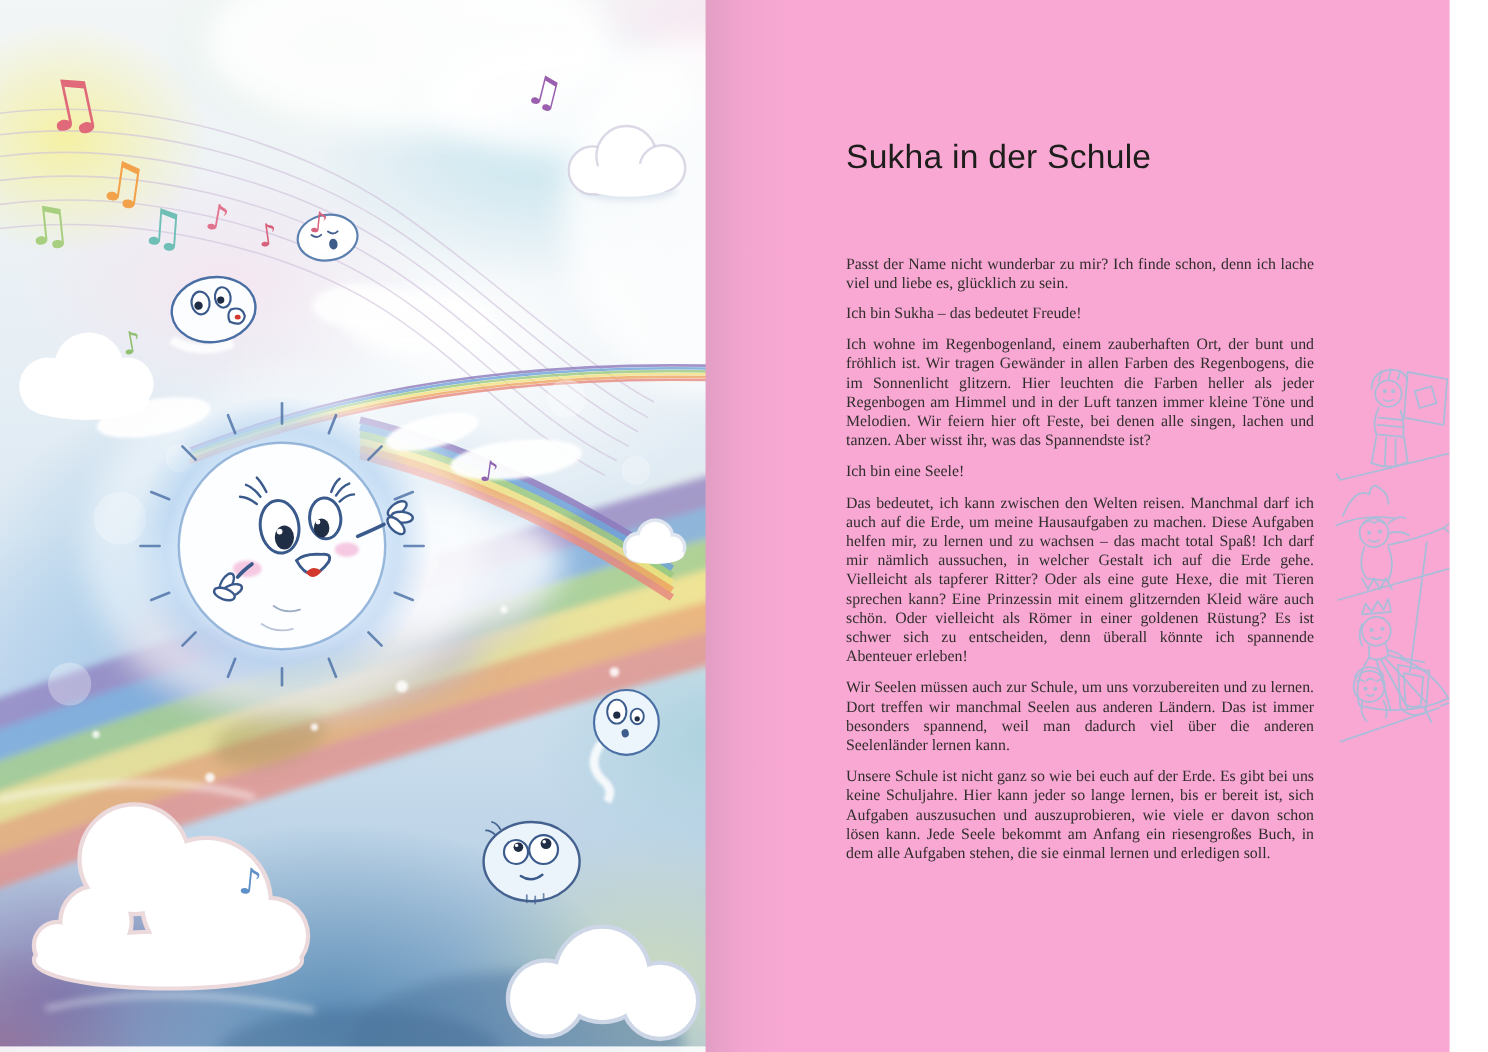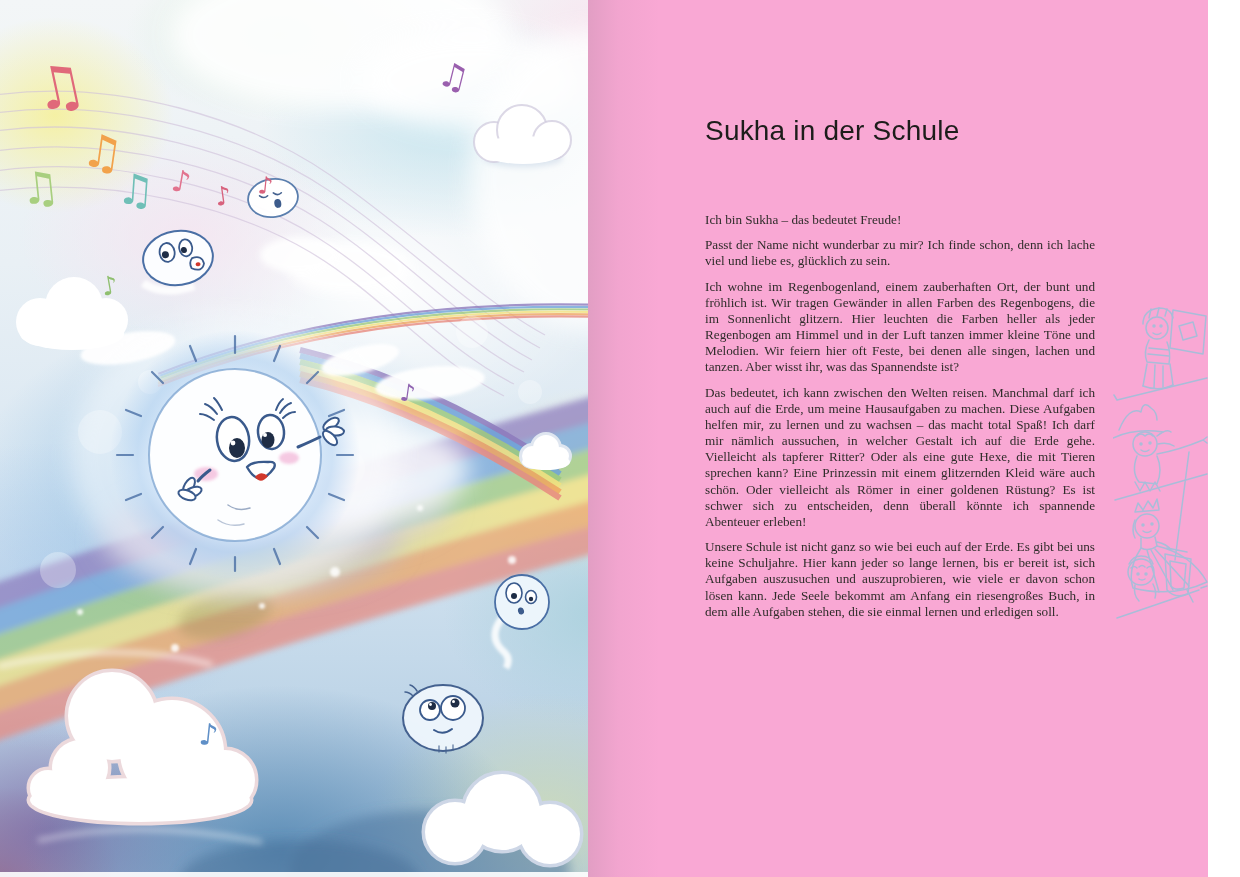--- a/index.html
+++ b/index.html
@@ -338,24 +338,26 @@
 
       <rect x="0" y="872" width="620" height="5" fill="rgba(255,255,255,.9)"></rect>
     </svg>
   </div>
 
   <div class="right-page">
     <div class="fold-shadow"></div>
 
     <div class="text-col">
       <h1>Sukha in der Schule</h1>
+      <p>Passt der Name nicht wunderbar zu mir? Ich finde schon, denn ich lache viel und liebe es, glücklich zu sein.</p>
       <p>Ich bin Sukha – das bedeutet Freude!</p>
-      <p>Passt der Name nicht wunderbar zu mir? Ich finde schon, denn ich lache viel und liebe es, glücklich zu sein.</p>
       <p>Ich wohne im Regenbogenland, einem zauberhaften Ort, der bunt und fröhlich ist. Wir tragen Gewänder in allen Farben des Regenbogens, die im Sonnenlicht glitzern. Hier leuchten die Farben heller als jeder Regenbogen am Himmel und in der Luft tanzen immer kleine Töne und Melodien. Wir feiern hier oft Feste, bei denen alle singen, lachen und tanzen. Aber wisst ihr, was das Spannendste ist?</p>
+      <p>Ich bin eine Seele!</p>
       <p>Das bedeutet, ich kann zwischen den Welten reisen. Manchmal darf ich auch auf die Erde, um meine Hausaufgaben zu machen. Diese Aufgaben helfen mir, zu lernen und zu wachsen – das macht total Spaß! Ich darf mir nämlich aussuchen, in welcher Gestalt ich auf die Erde gehe. Vielleicht als tapferer Ritter? Oder als eine gute Hexe, die mit Tieren sprechen kann? Eine Prinzessin mit einem glitzernden Kleid wäre auch schön. Oder vielleicht als Römer in einer goldenen Rüstung? Es ist schwer sich zu entscheiden, denn überall könnte ich spannende Abenteuer erleben!</p>
+      <p>Wir Seelen müssen auch zur Schule, um uns vorzubereiten und zu lernen. Dort treffen wir manchmal Seelen aus anderen Ländern. Das ist immer besonders spannend, weil man dadurch viel über die anderen Seelenländer lernen kann.</p>
       <p>Unsere Schule ist nicht ganz so wie bei euch auf der Erde. Es gibt bei uns keine Schuljahre. Hier kann jeder so lange lernen, bis er bereit ist, sich Aufgaben auszusuchen und auszuprobieren, wie viele er davon schon lösen kann. Jede Seele bekommt am Anfang ein riesengroßes Buch, in dem alle Aufgaben stehen, die sie einmal lernen und erledigen soll.</p>
     </div>
 
     <svg class="sketches" viewBox="0 0 95 320">
       <g fill="none" stroke-width="1.5" stroke-linecap="round" stroke-linejoin="round" stroke="#a9bdd9">
         <g>
           <path d="M 30,22 Q 30,8 46,6 Q 58,6 60,16"></path>
           <path d="M 36,16 L 38,7 M 44,14 L 46,6 M 52,14 L 54,7"></path>
           <circle cx="44" cy="26" r="11"></circle>
           <path d="M 40,31 q 4,3 8,0"></path>

